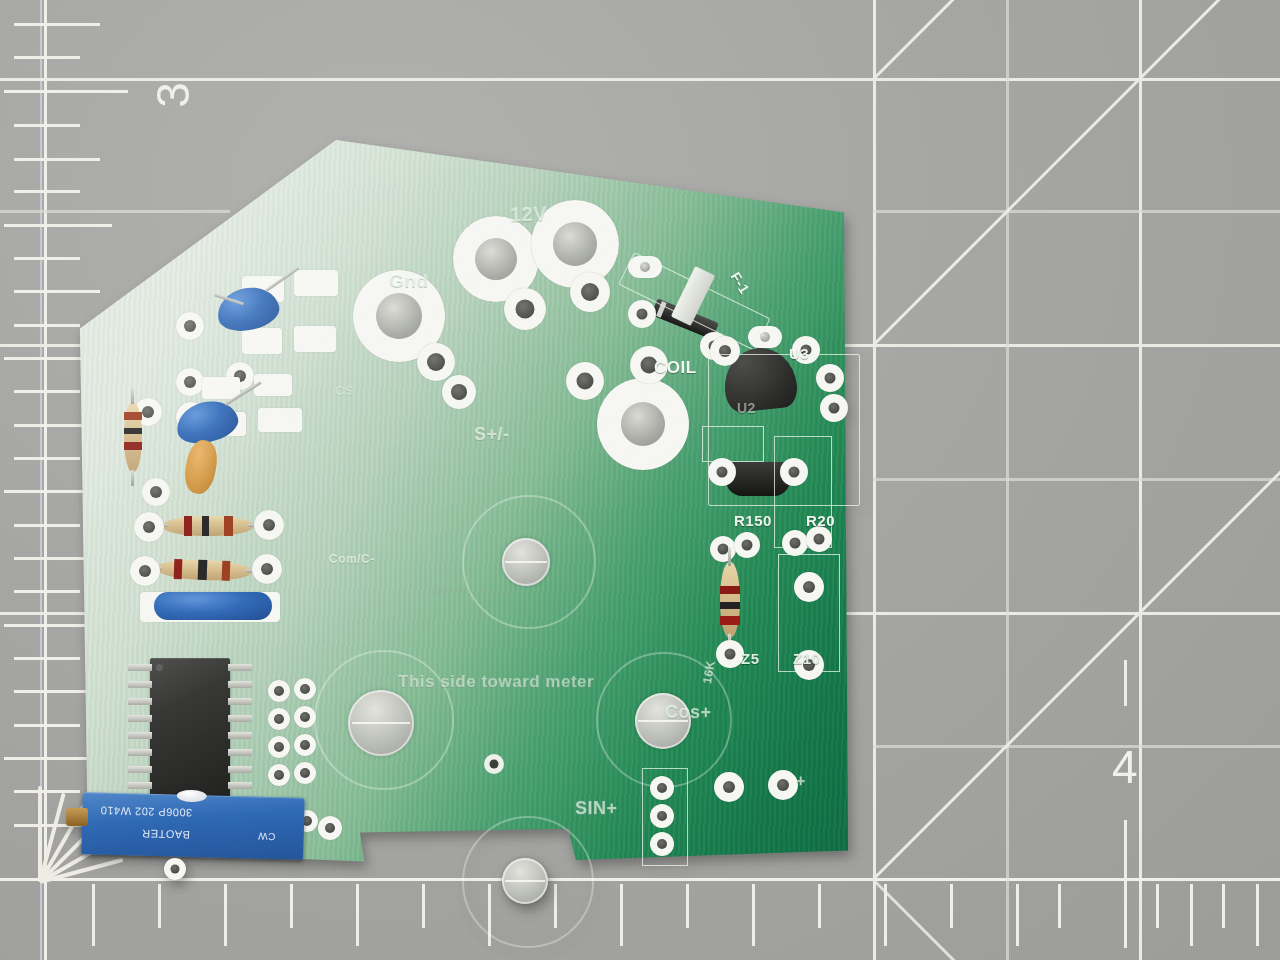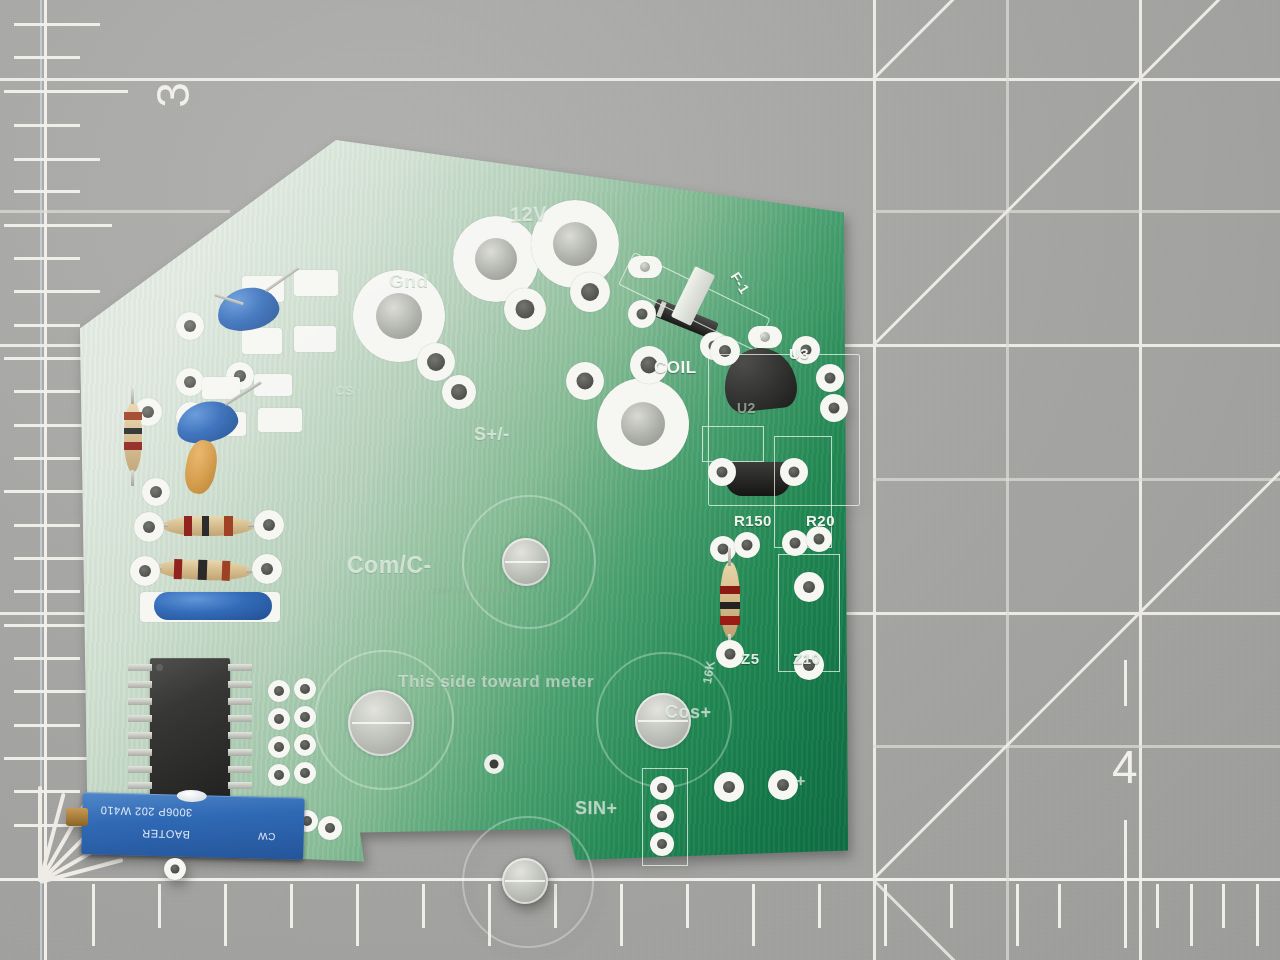--- a/index.html
+++ b/index.html
@@ -509,21 +509,21 @@
     <div class="pad small" style="left:92px;top:718px;width:22px;height:22px;">
         <div class="hole" style="width:9px;height:9px;"></div>
       </div>
 
     <div class="pcb-sheen"></div>
   </div>
 
   <div class="silk ghost" style="left:510px;top:203px;font-size:20px;transform:rotate(-2deg);">12V</div>
   <div class="silk ghost" style="left:389px;top:270px;font-size:19px;">Gnd</div>
   <div class="silk ghost" style="left:474px;top:424px;font-size:18px;">S+/-</div>
-  <div class="silk ghost" style="left:347px;top:552px;font-size:23px;">Com/C-</div>
+  <div class="silk ghost" style="left:329px;top:552px;font-size:12px;">Com/C-</div>
   <div class="silk ghost" style="left:575px;top:798px;font-size:18px;">SIN+</div>
   <div class="silk ghost" style="left:665px;top:702px;font-size:18px;">Cos+</div>
   <div class="silk" style="left:654px;top:358px;font-size:17px;color:#f2f7f2;">COIL</div>
   <div class="silk" style="left:729px;top:275px;font-size:14px;transform:rotate(58deg);color:#eef5ee;">F-1</div>
   <div class="silk" style="left:789px;top:345px;font-size:15px;color:#eef5ee;">U3</div>
   <div class="silk" style="left:737px;top:400px;font-size:14px;color:rgba(225,240,228,.55);">U2</div>
   <div class="silk" style="left:734px;top:512px;font-size:15px;color:#eef5ee;">R150</div>
   <div class="silk" style="left:806px;top:512px;font-size:15px;color:#eef5ee;">R20</div>
   <div class="silk" style="left:741px;top:650px;font-size:15px;color:#dfeee3;">Z5</div>
   <div class="silk" style="left:793px;top:650px;font-size:15px;color:#dfeee3;">Z10</div>

